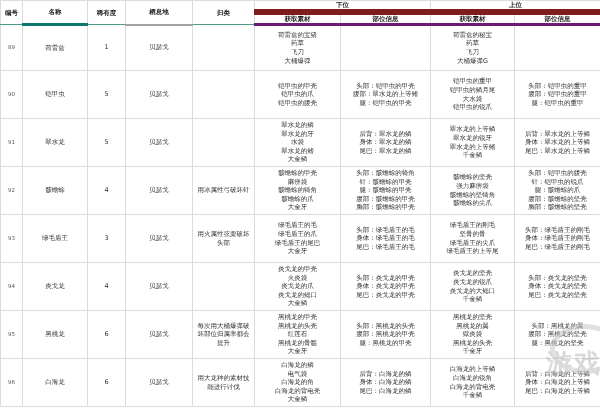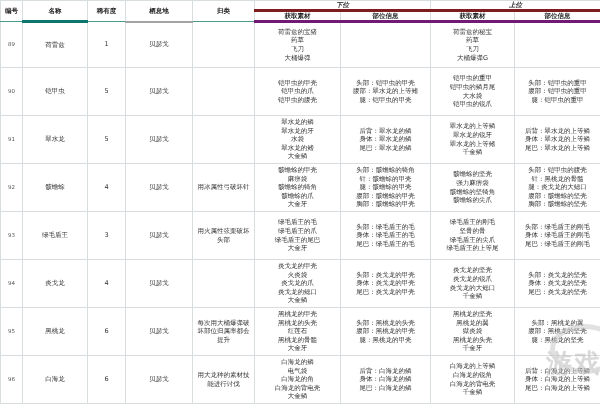--- a/index.html
+++ b/index.html
@@ -2,21 +2,21 @@
 <html><head>
 <meta charset="utf-8">
 <style>
   html, body { margin:0; padding:0; background:#fff; }
   body { width:600px; height:408px; overflow:hidden; position:relative;
          font-family:"DejaVu Sans", sans-serif; font-size:6.5px; color:#333; }
   table { border-collapse:collapse; width:600px; table-layout:fixed;padding-left:24px; }
   th, td { border:1px solid #d8dde0; text-align:center; vertical-align:middle;
            padding:0 2px; line-height:8.6px; }
   thead th { font-weight:bold; color:#222; background:#fff; height:8px; line-height:8px; }
-  thead tr.top th.group { border-bottom:3px solid #7f1d1d;font-style:italic; }
+  thead tr.top th.group { border-bottom:6px solid #7f1d1d; }
   thead tr.sub th { border-bottom:3px solid #701a75; }
   tbody td.id { font-size:5.5px; color:#555; }
   .lines div { white-space:nowrap; }
   .watermark { position:absolute; left:476px; top:318px; width:130px; height:90px;
                pointer-events:none; opacity:0.55;margin-left:42px; }
   .wm-circle { position:absolute; left:32px; top:6px; width:60px; height:40px;
                border:5px solid #c9c9c9; border-radius:50%; }
   .wm-text { position:absolute; left:28px; top:28px; font-size:26px; font-weight:bold;
              color:#bbb; letter-spacing:2px; }
   .wm-url { position:absolute; left:0px; top:64px; font-size:11px; color:#aaa; letter-spacing:1px; }
@@ -154,22 +154,22 @@
           <div>胸部：骸蟾蜍的甲壳</div>
         </td>
         <td class="lines">
           <div>骸蟾蜍的坚壳</div>
           <div>强力麻痹袋</div>
           <div>骸蟾蜍的坚犄角</div>
           <div>骸蟾蜍的尖爪</div>
         </td>
         <td class="lines">
           <div>头部：铠甲虫的腹壳</div>
-          <div>针：黑桃龙的骨髓</div>
-          <div>腿：炎戈龙的大鳃口</div>
+          <div>针：铠甲虫的锐爪</div>
+          <div>腿：骸蟾蜍的爪</div>
           <div>腹部：骸蟾蜍的坚壳</div>
           <div>胸部：骸蟾蜍的坚壳</div>
         </td>
       </tr>
       <tr style="height: 48px;">
         <td class="id">93</td>
         <td>绿毛盾王</td>
         <td>3</td>
         <td>贝瑟戈</td>
         <td>用火属性弦栗破坏头部</td>

